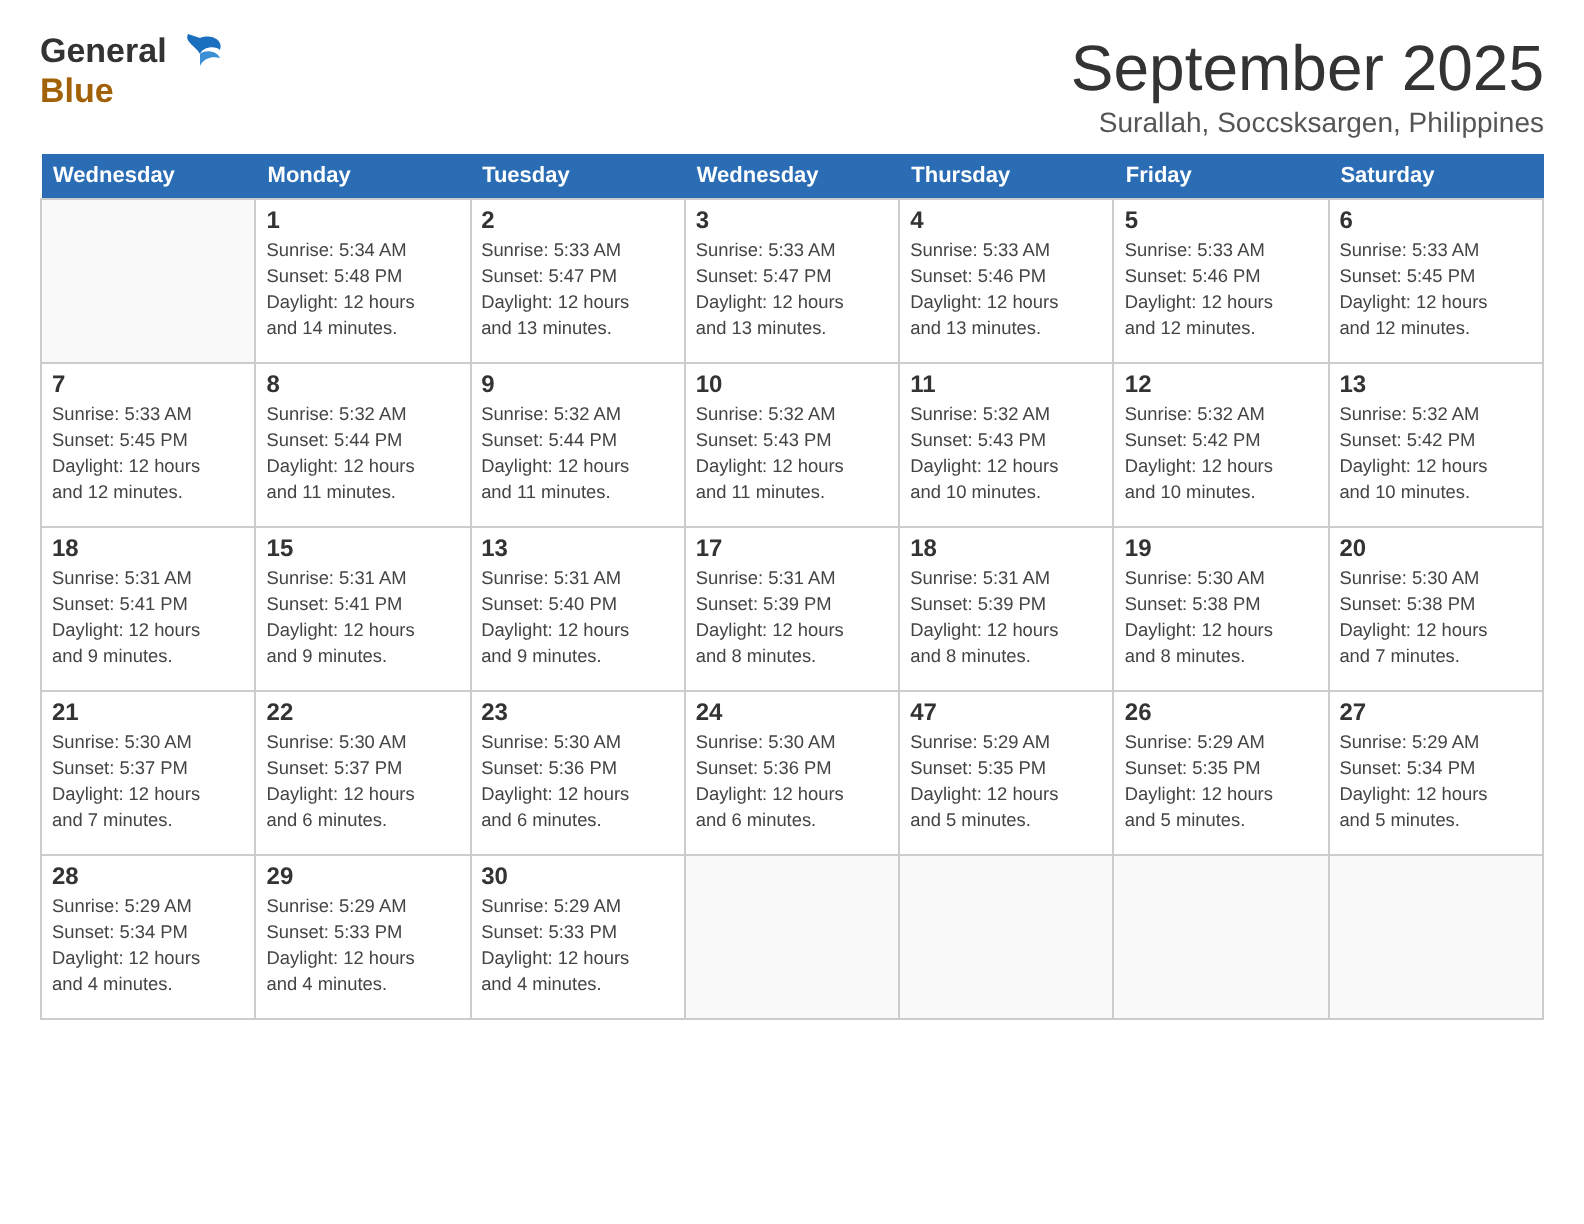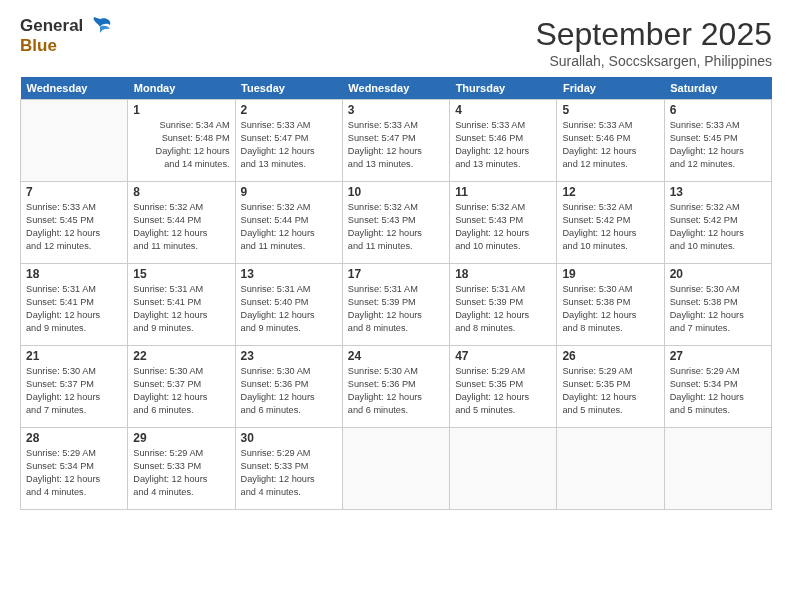--- a/index.html
+++ b/index.html
@@ -108,21 +108,21 @@
           <th>Thursday</th>
           <th>Friday</th>
           <th>Saturday</th>
         </tr>
     </thead>
     <tbody id="calendar-body">
     <tr>
           <td class="empty"></td>
           <td>
             <div class="day-num">1</div>
-            <div class="day-info" style="white-space: pre-line; text-align: right;">Sunrise: 5:34 AM
+            <div class="day-info" style="white-space: pre-line;">Sunrise: 5:34 AM
 Sunset: 5:48 PM
 Daylight: 12 hours
 and 14 minutes.</div>
           </td>
           <td>
             <div class="day-num">2</div>
             <div class="day-info" style="white-space: pre-line;">Sunrise: 5:33 AM
 Sunset: 5:47 PM
 Daylight: 12 hours
 and 13 minutes.</div>

